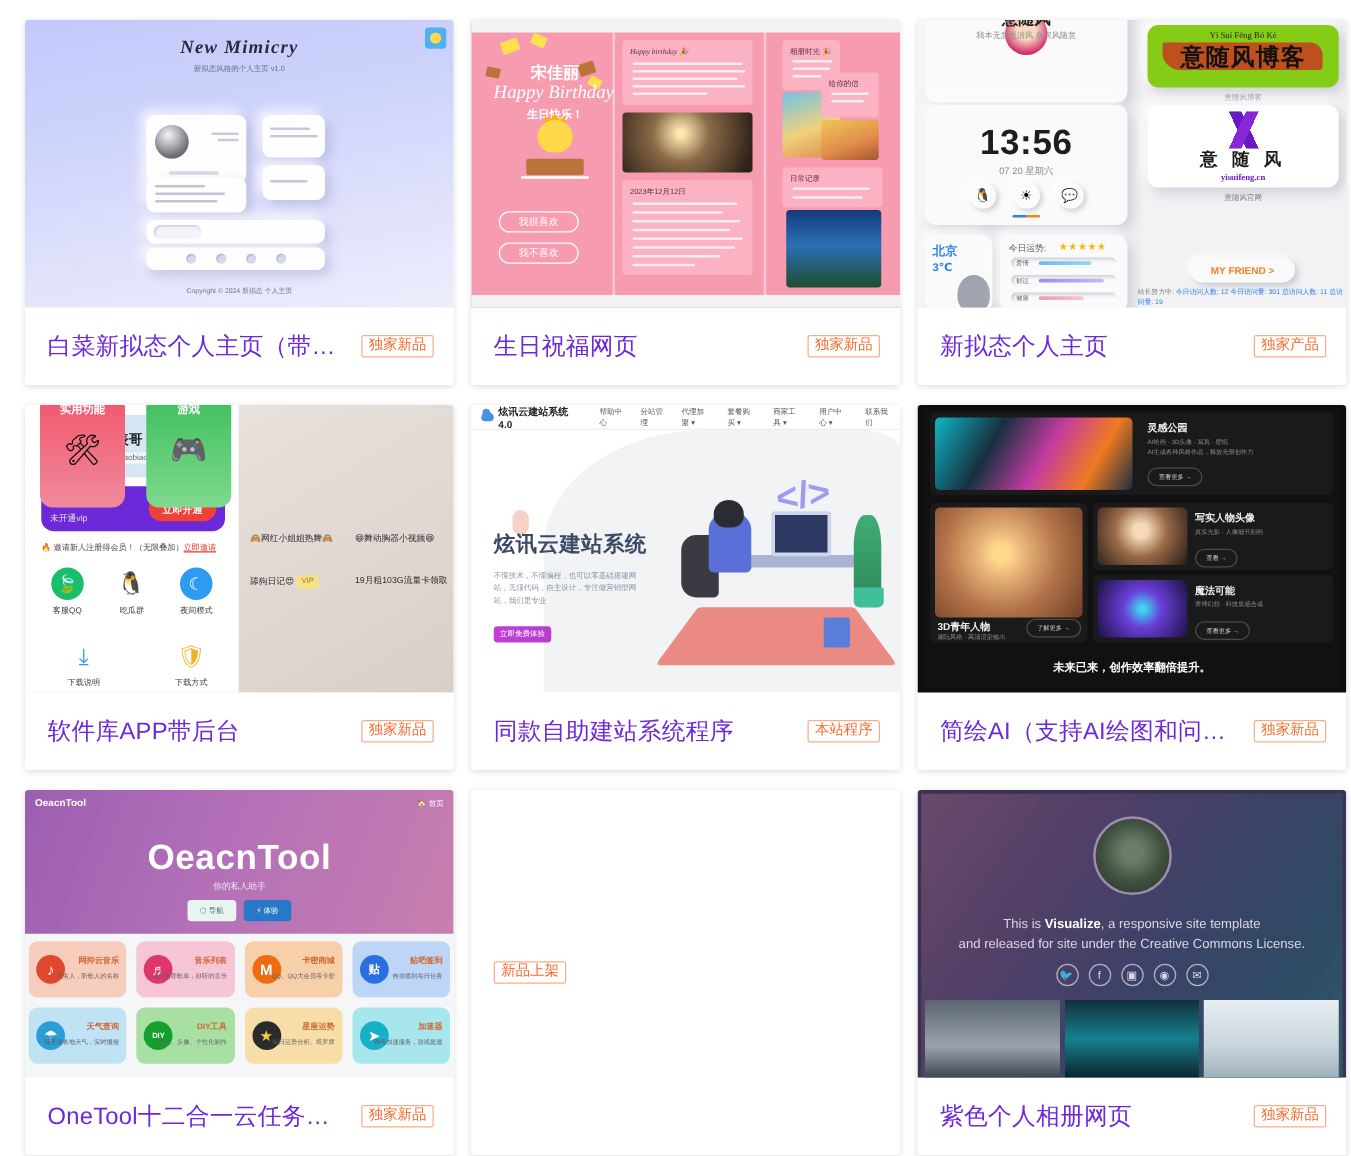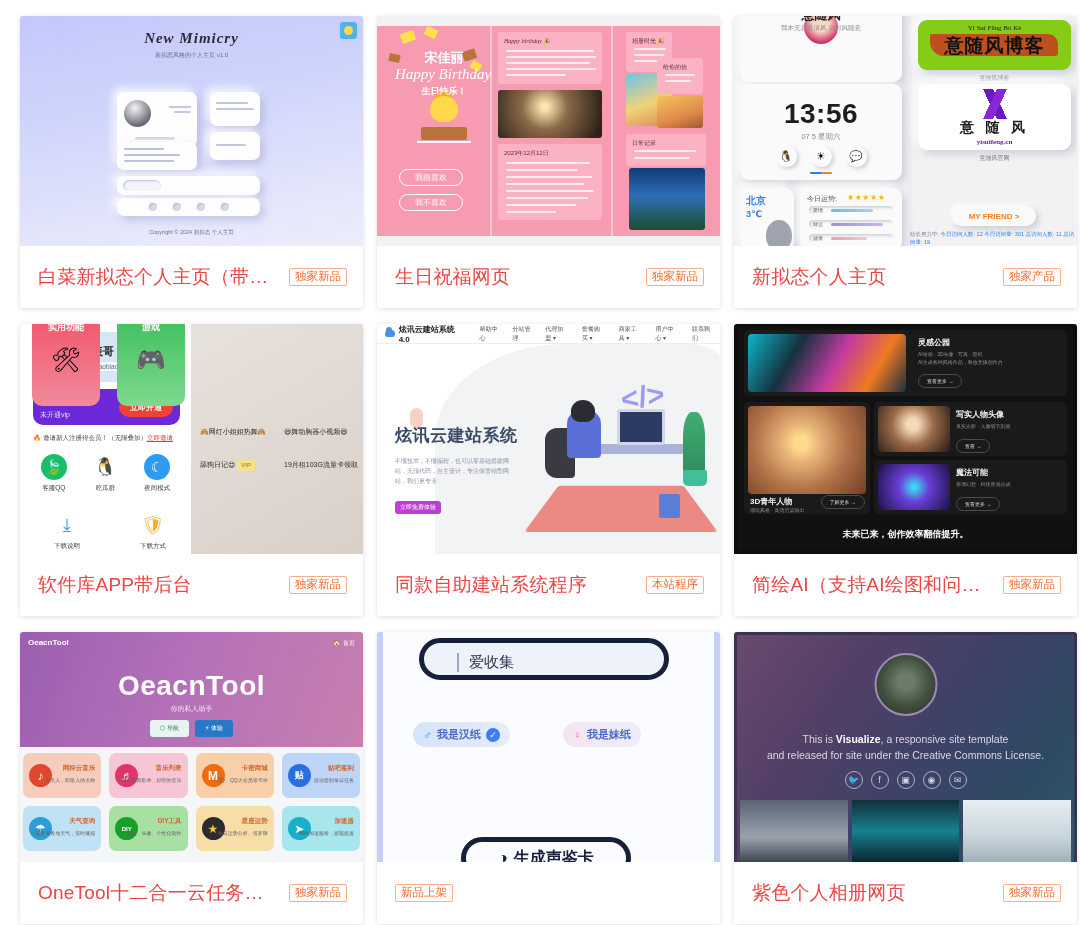--- a/index.html
+++ b/index.html
@@ -23,21 +23,21 @@
     overflow: hidden;
     display: flex;
     flex-direction: column;
   }
   .thumb { height: 230px; width: 100%; position: relative; overflow: hidden; }
   .meta {
     flex: 1; display: flex; align-items: center; justify-content: space-between;
     padding: 0 16px 0 18px; background: #fff;
   }
   .title {
-    font-size: 19px; color: #ef4444; white-space: nowrap; overflow: hidden;
+    font-size: 19px; color: #6d28d9; white-space: nowrap; overflow: hidden;
     text-overflow: ellipsis; max-width: 238px; letter-spacing: .2px;
   }
   .badge {
     flex: none; font-size: 11.5px; color: #f56a2a; border: 1px solid #f9ae8a;
     border-radius: 2px; padding: 2px 5px 3px; line-height: 1; white-space: nowrap;
   }
 
   
   .t1 { background: linear-gradient(170deg,#c3c8fb 0%,#ced3fb 35%,#e2e4fb 75%,#eceefc 100%); }
   .t1 .nm-title { position:absolute; top:14px; left:0; right:0; text-align:center;
@@ -474,21 +474,21 @@
     <div class="thumb t3">
       <div class="pane left"></div>
       <div class="pane right"></div>
       <div class="wcard profile">
         <div class="avatar3"></div>
         <div class="uname">意随风</div>
         <div class="usub">我本无意逐清风 奈何风随意</div>
       </div>
       <div class="wcard clock">
         <div class="time">13:56</div>
-        <div class="date">07 5 星期六</div>
+        <div class="date">07 20 星期六</div>
         <div class="qrow">
           <div class="qbtn">🐧</div>
           <div class="qbtn">☀</div>
           <div class="qbtn">💬</div>
         </div>
         <div class="uline"></div>
       </div>
       <div class="wcard weather">
         <div class="wcity">北京</div>
         <div class="wtemp">3℃</div>
@@ -731,41 +731,20 @@
         </div>
       </div>
     </div>
     <div class="meta">
       <div class="title">OneTool十二合一云任务…</div>
       <div class="badge">独家新品</div>
     </div>
   </div>
 
   <div class="card">
-    <div class="thumb t8">
-      <div class="edge l"></div>
-      <div class="edge r"></div>
-      <div class="field">
-        <div class="cur"></div>
-        <div class="txt">爱收集</div>
-      </div>
-      <div class="gpill g-male">
-        <span class="sym">♂</span>
-        <span>我是汉纸</span>
-        <span class="check">✓</span>
-      </div>
-      <div class="gpill g-female">
-        <span class="sym">♀</span>
-        <span>我是妹纸</span>
-      </div>
-      <div class="btn8">
-        <span>◑</span>
-        <span>生成声鉴卡</span>
-      </div>
-    </div>
     <div class="meta">
       <div class="badge">新品上架</div>
     </div>
   </div>
 
   <div class="card">
     <div class="thumb t9">
       <div class="frame">
         <div class="av9"></div>
         <div class="l9 a">

